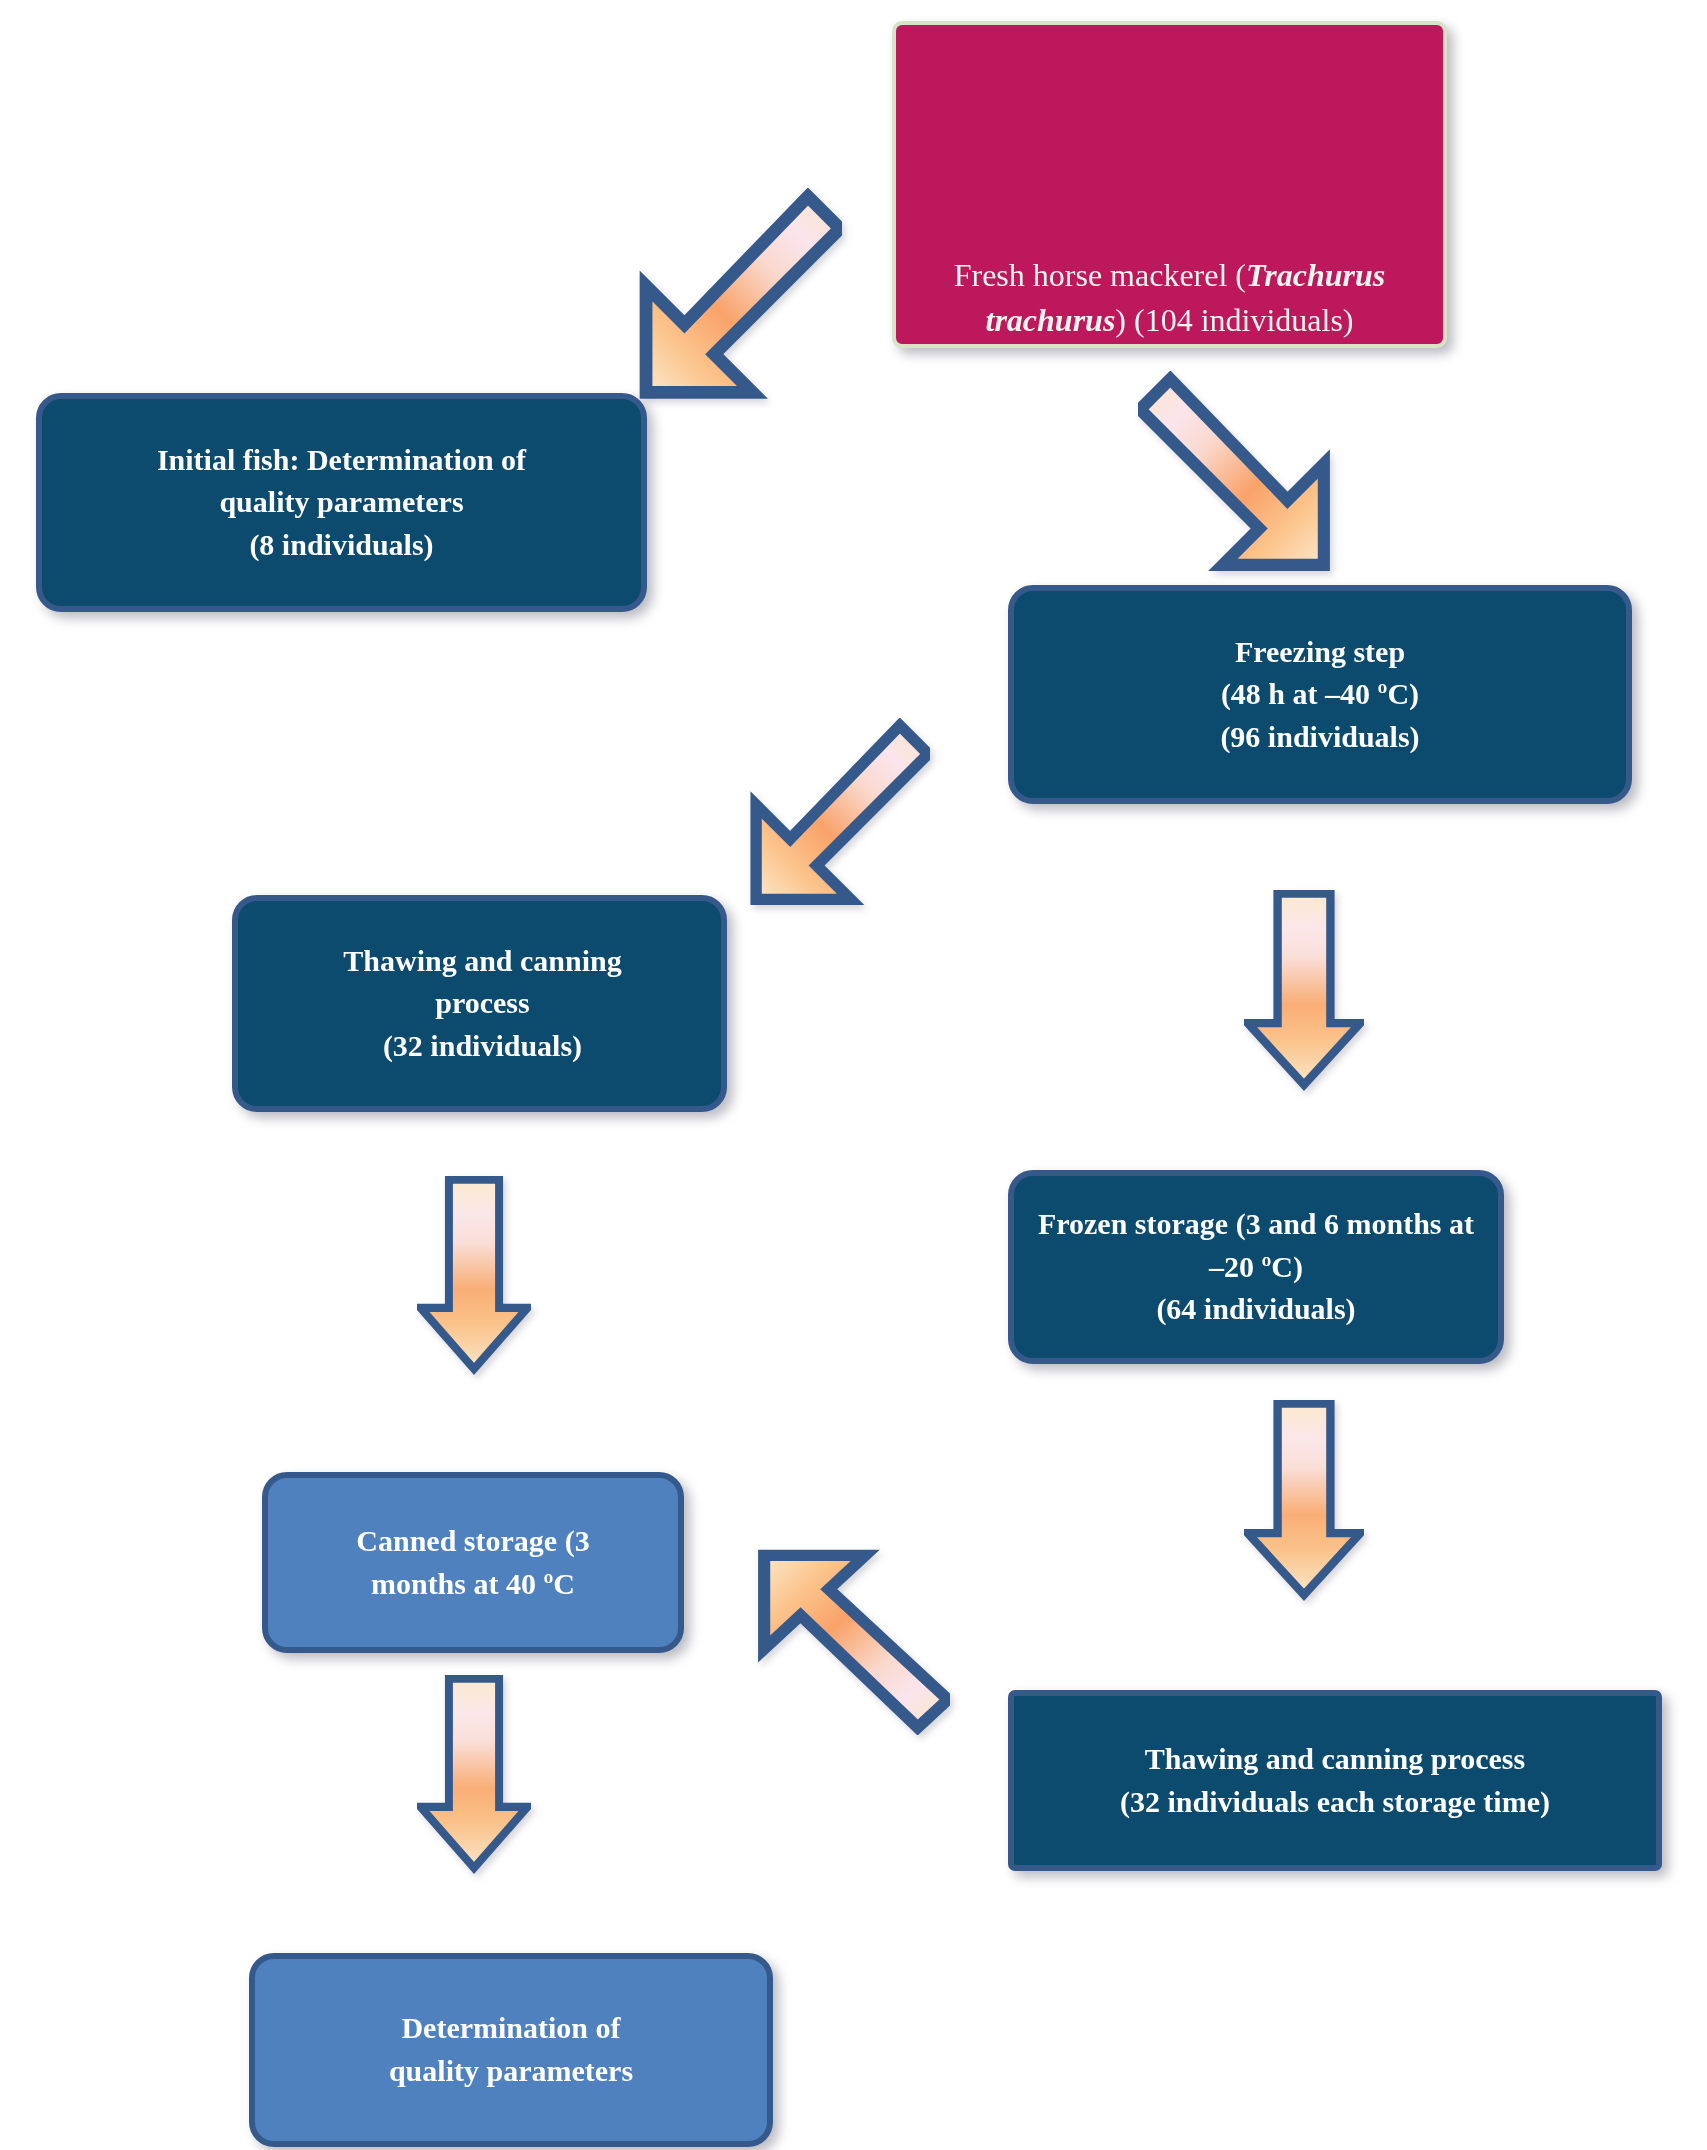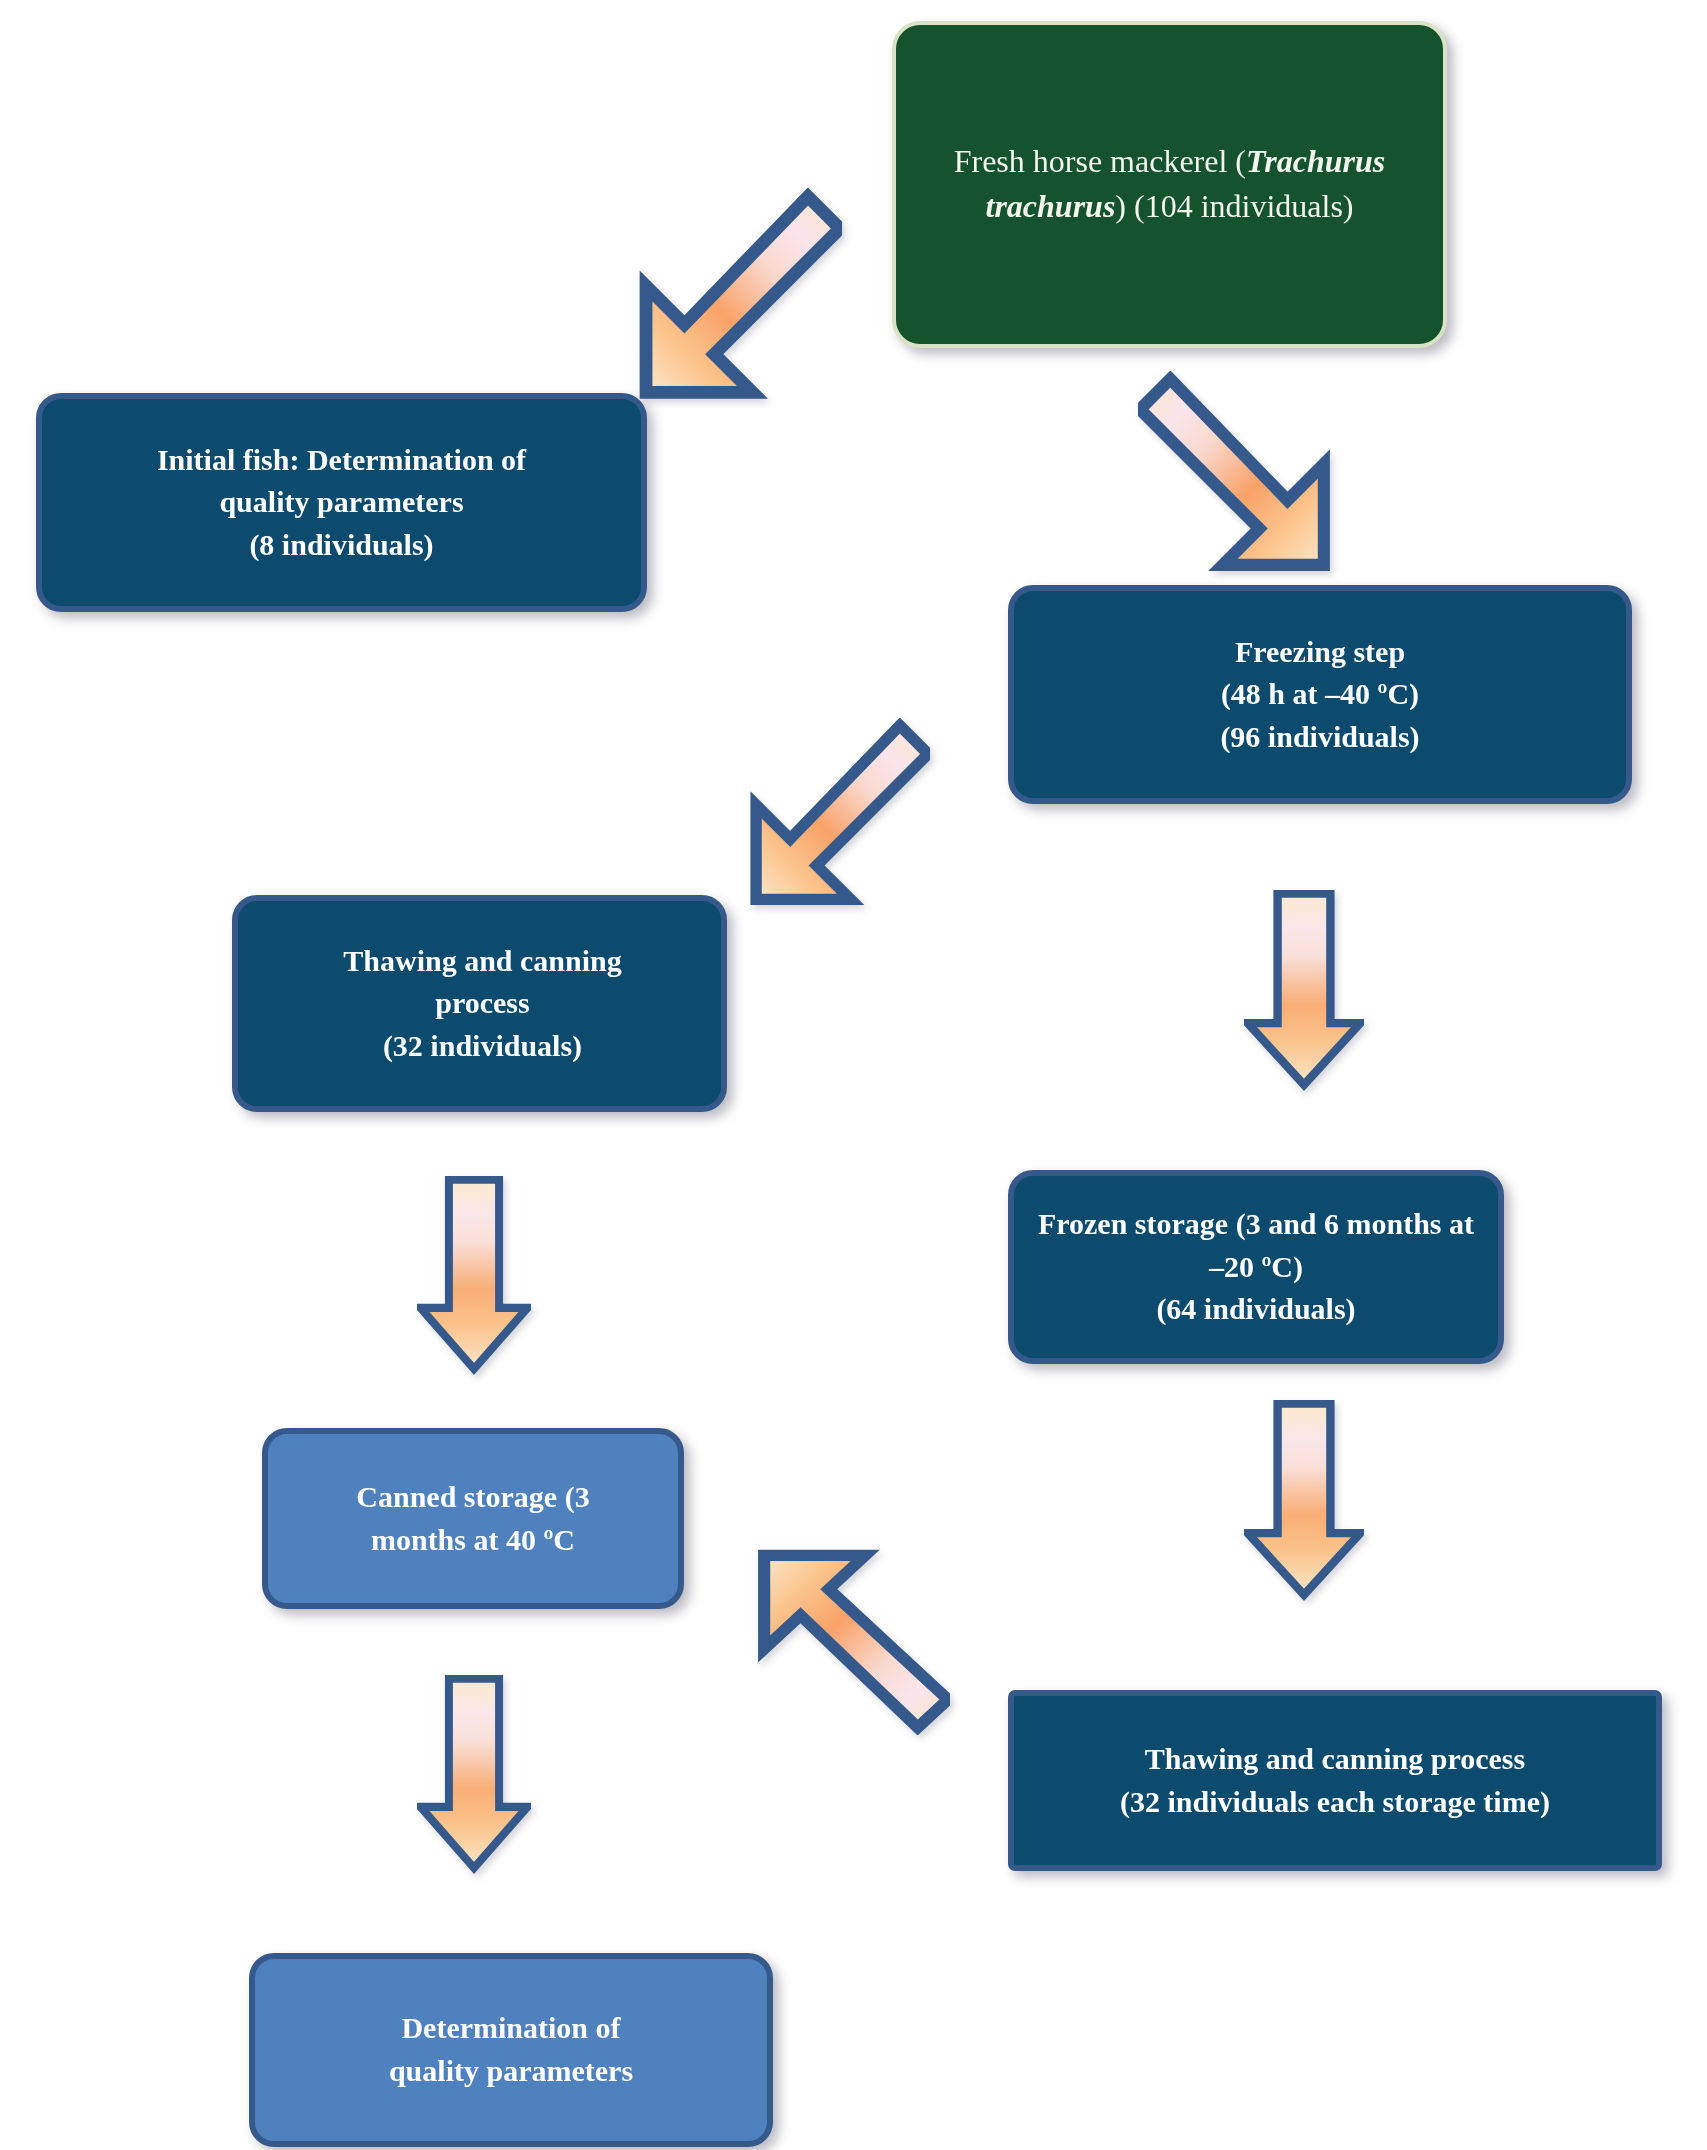--- a/index.html
+++ b/index.html
@@ -33,25 +33,26 @@
   .node .txt {
     display: block;
     width: 100%;
     padding: 0 14.6px;
     box-sizing: border-box;
   }
   .node em { font-style: italic; font-weight: bold; }
 
   
   .node-green {
-    background: #14532d;
+    background: #be185d;
     border: 4.3px solid #D9E2C4;
     color: #F4F6EE;
     font-weight: normal;
-    border-radius: 28px;
+    border-radius: 10px;
+    align-items: flex-end;
   }
 
   
   .node-purple {
     background: #0c4a6e;
     border: 6.5px solid #36598C;
   }
 
   
   .node-blue {
@@ -175,21 +176,21 @@
       <span>(64 individuals)</span>
     </span>
   </div>
 
   <div class="arrow" style="left:1244px; top:1400px; width:120px; height:202px;">
     <svg viewBox="0 0 100 170" preserveAspectRatio="none">
       <polygon points="28,3 72,3 72,112 97,112 50,164 3,112 28,112" fill="url(#gradVert)" stroke="#36598C" stroke-width="7" stroke-linejoin="miter"></polygon>
     </svg>
   </div>
 
-  <div class="node node-blue" style="left:262px; top:1428px; width:422px; height:181px; font-size:30px;">
+  <div class="node node-blue" style="left:262px; top:1472px; width:422px; height:181px; font-size:30px;">
     <span class="txt">
       <span>Canned storage (3</span><br>
       <span>months at 40 ºC</span>
     </span>
   </div>
 
   <div class="arrow" style="left:748px; top:1548px; width:202px; height:187px;">
     <svg viewBox="0 0 100 100" preserveAspectRatio="none">
       <polygon points="8,4 58,4 40,22 99,81 84,96 26,36 8,54" fill="url(#gradUL)" stroke="#36598C" stroke-width="6" stroke-linejoin="miter"></polygon>
     </svg>

